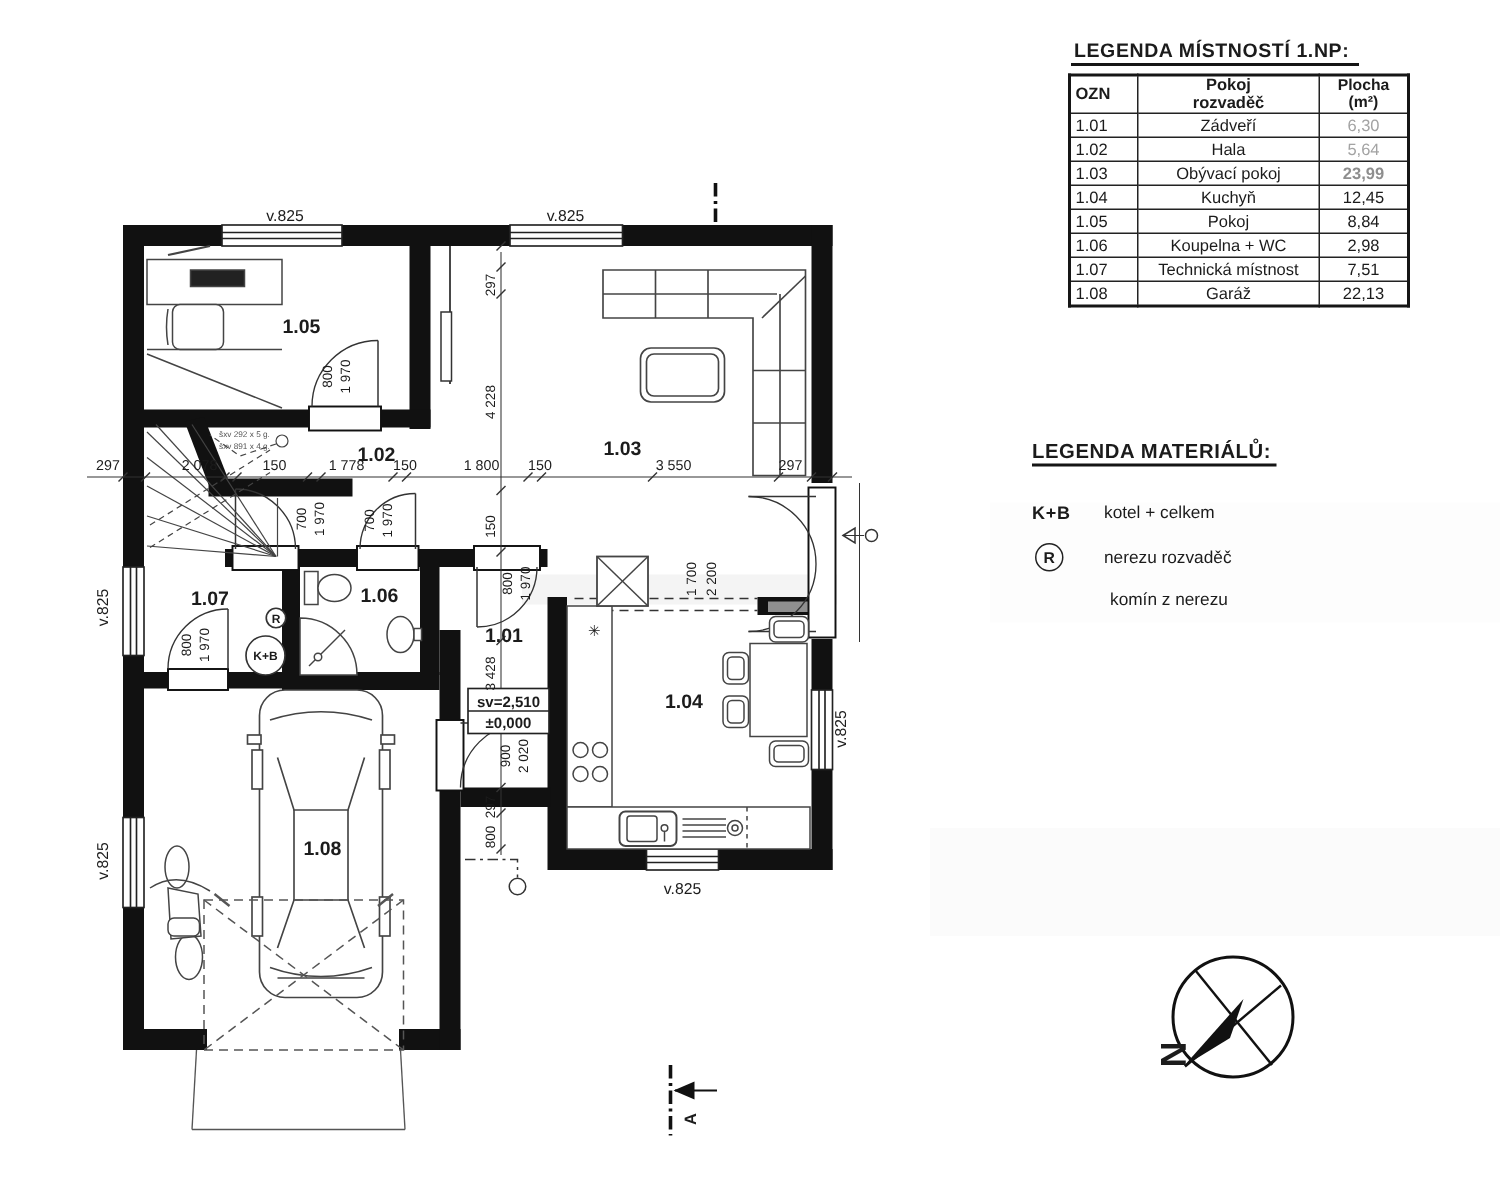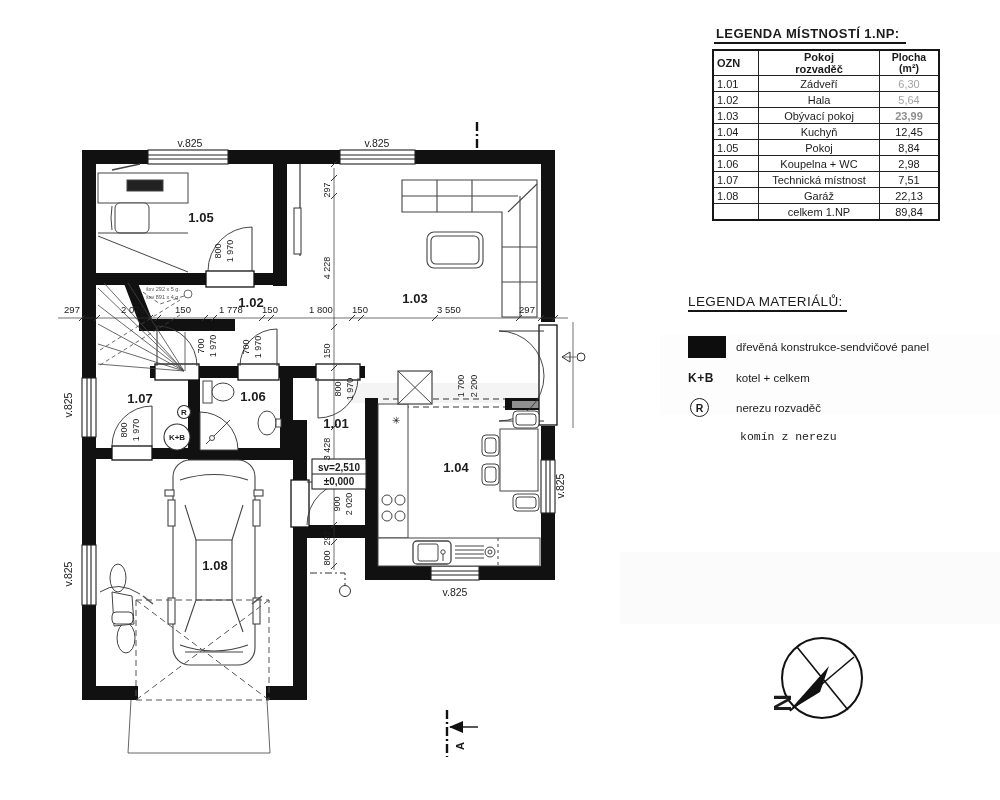--- a/index.html
+++ b/index.html
@@ -26,30 +26,30 @@
   .rt th,.rt td{border:1.3px solid #222;font-size:11px;padding:0 3px;height:15px;line-height:1.1;text-align:center;}
   .rt th{font-weight:bold;text-align:center;}
   .rt .ozn{width:38px;text-align:left;}
   .rt .area{width:52px;}
   .rt .fade1{color:#a3a3a3;}
   .rt .fade2{color:#8e8e8e;font-weight:bold;}
   .rt .hdr2{font-size:10.5px;}
 
   
   .materials{position:absolute;left:688px;top:292px;width:300px;}
-  .m-title{display:inline-block;font-size:13.5px;font-weight:normal;letter-spacing:.4px;
+  .m-title{display:inline-block;font-size:13.5px;font-weight:bold;letter-spacing:.4px;
            border-bottom:2px solid #151515;padding:0 4px 1px 0;margin:0 0 24px 0;}
   .m-row{display:flex;align-items:center;margin-bottom:13px;}
   .m-sym{width:48px;flex:0 0 48px;display:flex;align-items:center;}
   .m-swatch{width:38px;height:22px;background:#0d0d0d;}
   .m-kb{font-size:12px;font-weight:bold;letter-spacing:.5px;}
   .m-r{width:17px;height:17px;border:1.6px solid #222;border-radius:50%;
        display:flex;align-items:center;justify-content:center;font-size:10.5px;font-weight:bold;margin-left:2px;}
   .m-label{font-size:11.5px;}
-  .m-indent{margin-left:4px;font-family:Liberation Mono, monospace;}
+  .m-indent{margin-left:4px;}
 </style>
 </head>
 <body>
 
 <div class="sheet">
 
 <svg width="1000" height="800" viewBox="0 0 1000 800">
 
   <g>
     <rect x="348" y="383" width="210" height="20" fill="#f4f4f4"></rect>
@@ -462,37 +462,26 @@
       <tr>
         <td class="ozn">1.07</td>
         <td>Technická místnost</td>
         <td class="area">7,51</td>
       </tr>
       <tr>
         <td class="ozn">1.08</td>
         <td>Garáž</td>
         <td class="area">22,13</td>
       </tr>
-      <tr>
-        <td class="ozn"></td>
-        <td>celkem 1.NP</td>
-        <td class="area">89,84</td>
-      </tr>
     </tbody>
   </table>
 </div>
 
 <div class="materials">
   <div class="m-title">LEGENDA MATERIÁLŮ:</div>
-  <div class="m-row">
-    <div class="m-sym">
-          <div class="m-swatch"></div>
-        </div>
-    <div class="m-label">dřevěná konstrukce-sendvičové panel</div>
-  </div>
   <div class="m-row">
     <div class="m-sym">
           <span class="m-kb">K+B</span>
         </div>
     <div class="m-label">kotel + celkem</div>
   </div>
   <div class="m-row">
     <div class="m-sym">
           <div class="m-r">R</div>
         </div>

